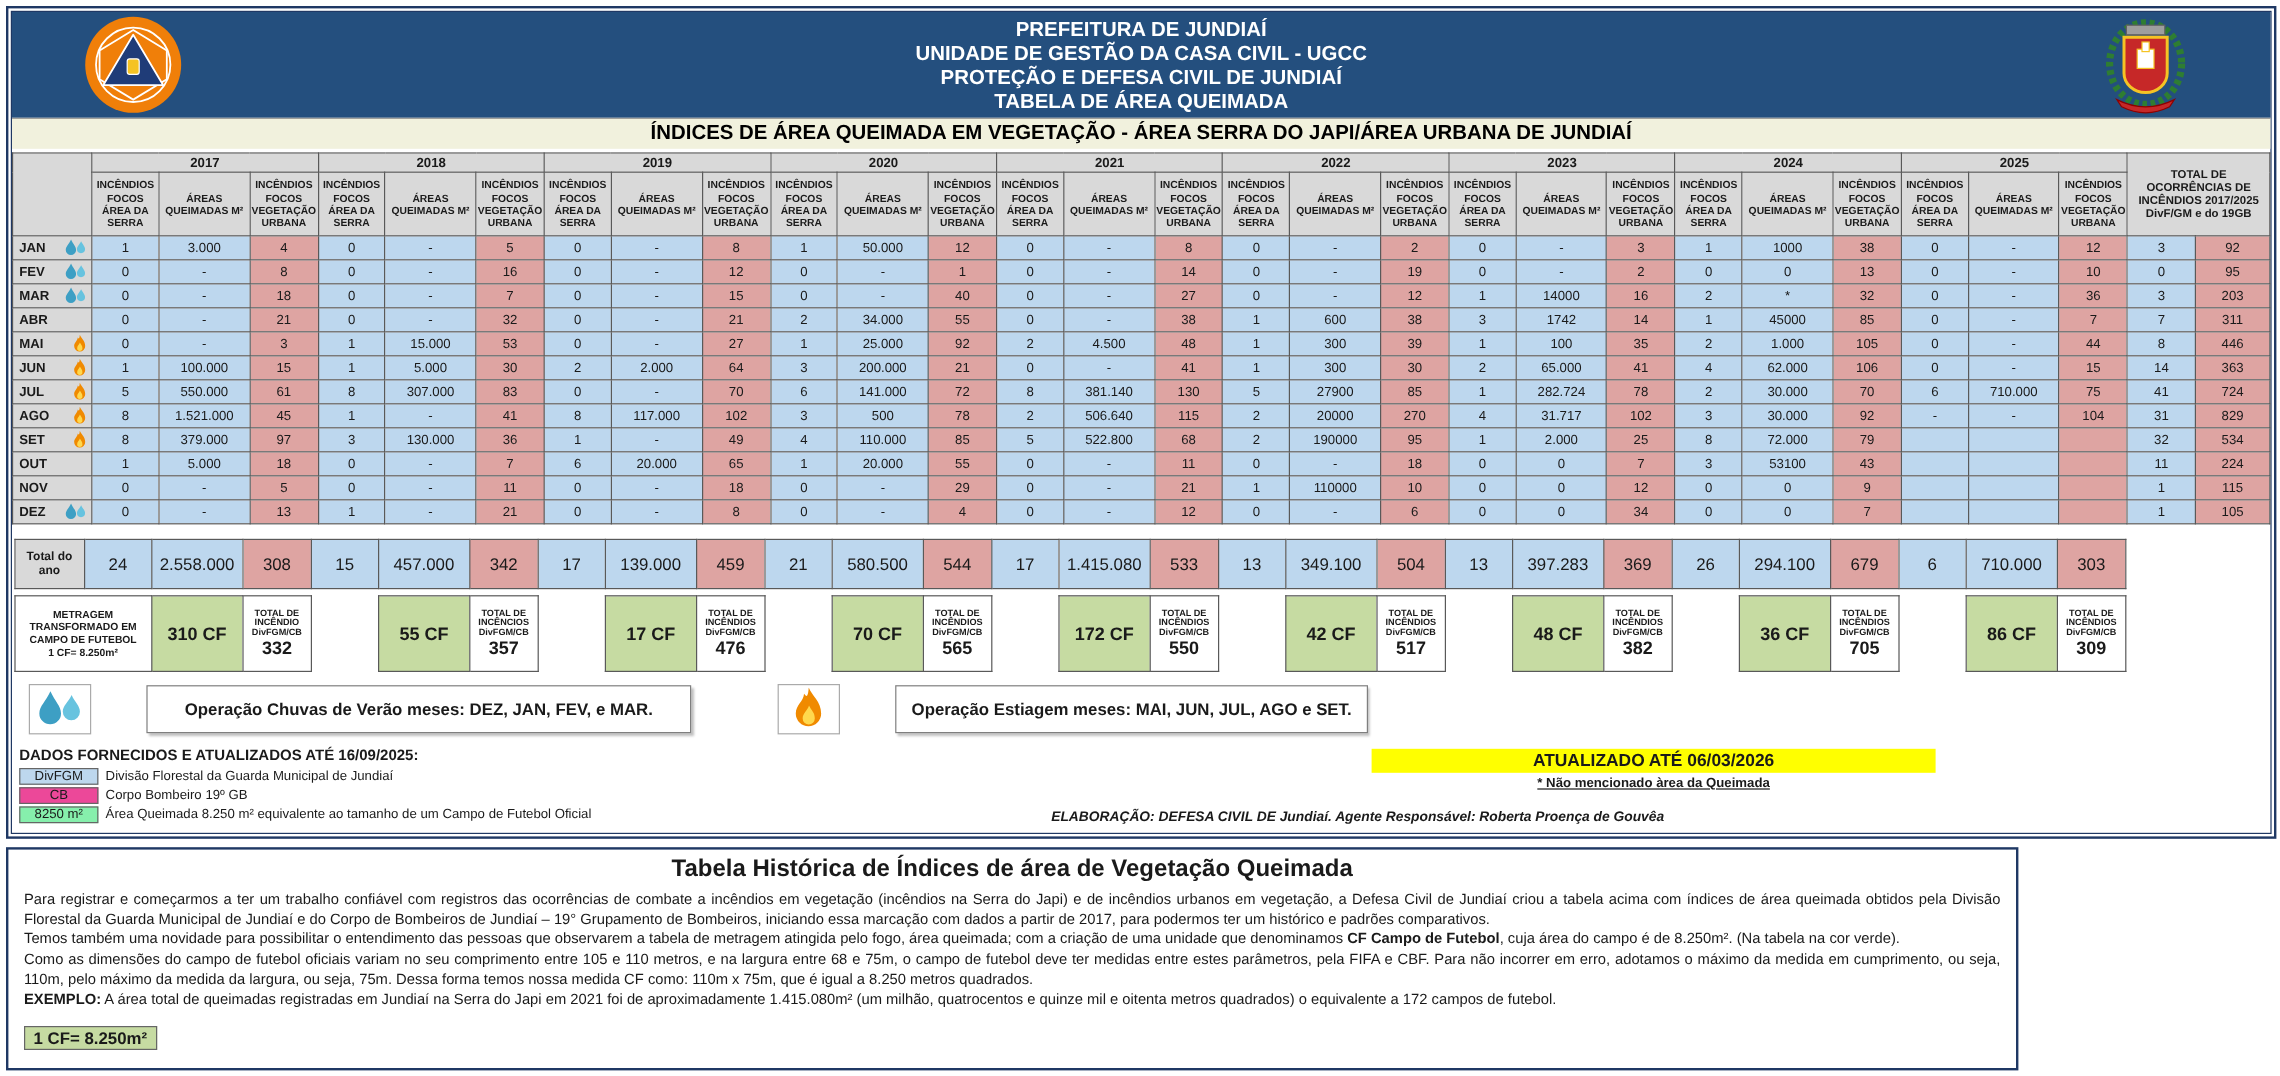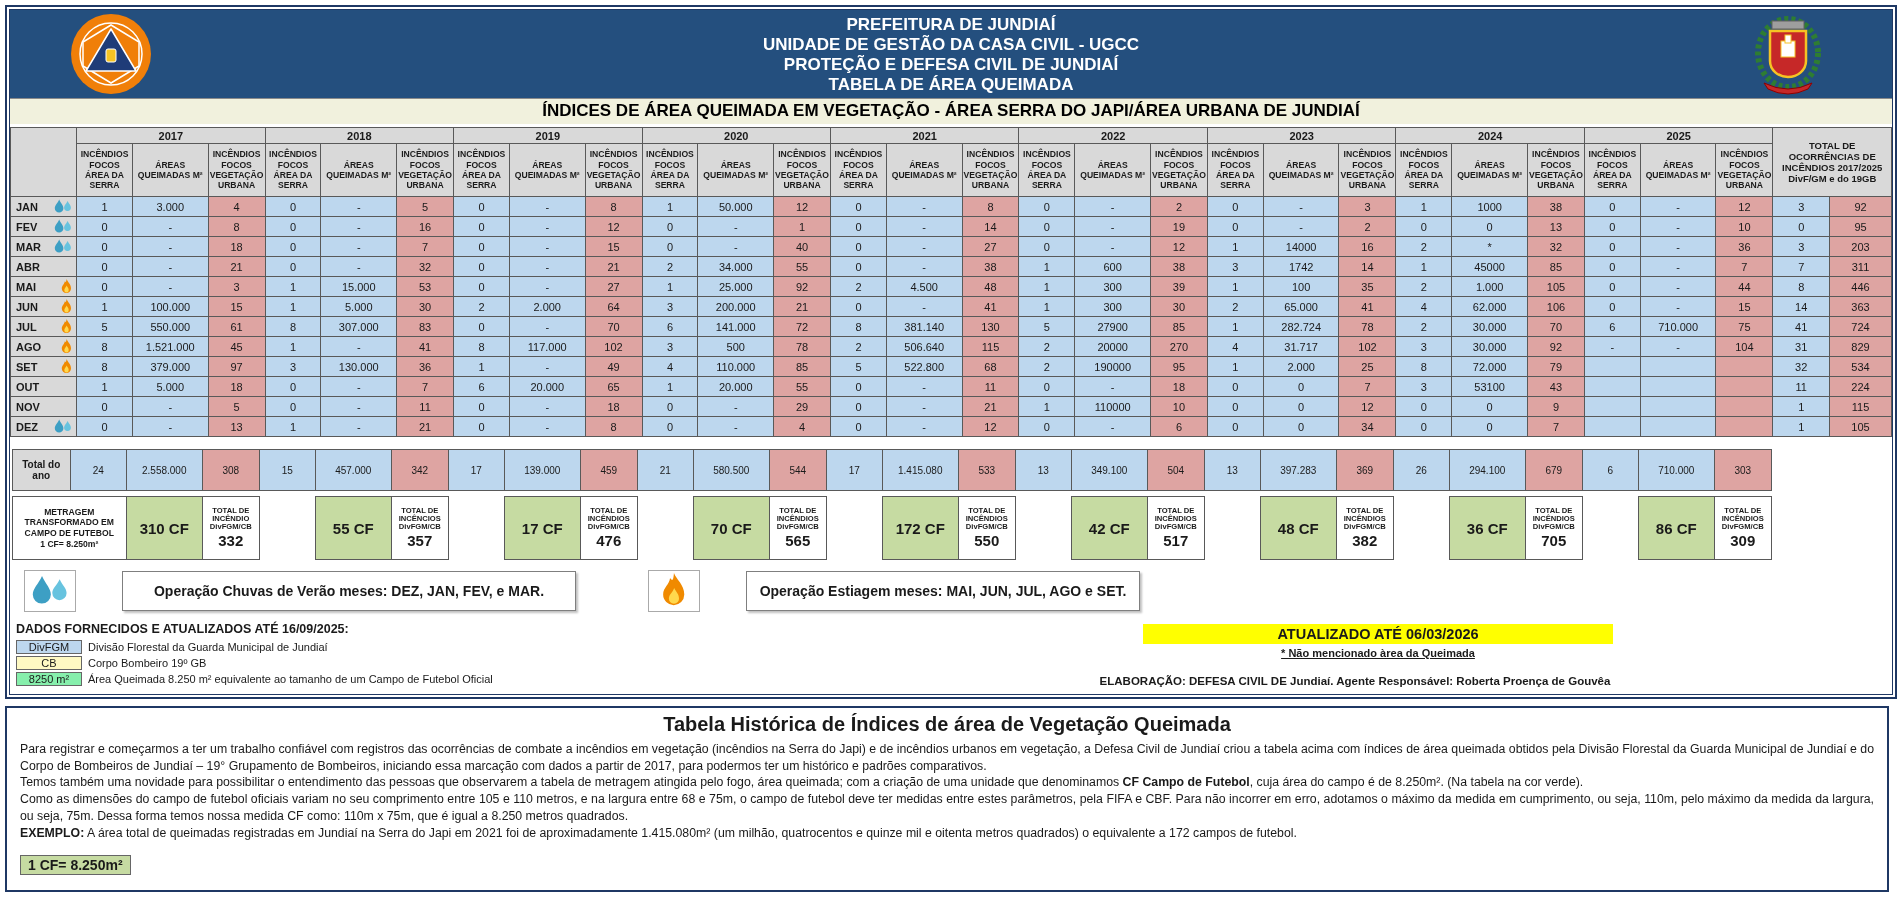--- a/index.html
+++ b/index.html
@@ -18,21 +18,21 @@
   .grid th,.grid td{border:1px solid #595959;font-size:11px;text-align:center;padding:0;overflow:hidden;color:#1a1a1a;height:19px;}
   .grid .yearcell{background:#D9D9D9;font-weight:bold;font-size:11px;height:15px;}
   .grid .hdr{background:#D9D9D9;font-weight:bold;font-size:8.6px;line-height:1.2;white-space:normal;height:50px;padding:1px;}
   .grid .totalhdr{background:#D9D9D9;font-weight:bold;font-size:9.5px;white-space:normal;padding:2px;}
   .grid .corner{background:#D9D9D9;}
   .c-serra,.c-areas{background:#BDD7EE;}
   .c-urb{background:#DEA4A2;}
   .mcell{background:#D9D9D9;font-weight:bold;text-align:left;}
   .mcell .mwrap{display:flex;align-items:center;justify-content:space-between;padding:0 3px 0 5px;gap:12px;}
   .rowtotal th.mcell2{background:#D9D9D9;font-weight:bold;font-size:10px;white-space:normal;line-height:1.15;}
-  .rowtotal td{height:40px;font-size:10px;}
+  .rowtotal td{height:40px;font-size:14px;}
   .nb{border:none !important;background:#fff !important;}
   
   .cf td{height:62px;}
   .cf .cflabel{font-size:8.6px;font-weight:bold;white-space:normal;line-height:1.25;background:#fff;}
   .cf .cfgreen{background:#C6DBA2;font-weight:bold;font-size:15px;}
   .cf .cftot{background:#fff;white-space:normal;line-height:1.1;}
   .cf .cftot .small{font-size:7.6px;font-weight:bold;display:block;}
   .cf .cftot .big{font-size:15px;font-weight:bold;display:block;margin-top:1px;}
   
   .ops{display:flex;align-items:center;margin:10px 0 8px 14px;gap:14px;height:42px;}
@@ -42,28 +42,28 @@
   .op-box.b1{width:452px;}
   .op-box.b2{width:392px;}
   .op-gap{width:44px;}
   
   .notes{display:flex;margin:4px 12px 6px 6px;}
   .notes-left{width:860px;}
   .notes-title{font-weight:bold;font-size:12.5px;margin:2px 0 4px 0;}
   .chiprow{display:flex;align-items:center;gap:6px;margin:2px 0;font-size:11px;}
   .chip{width:62px;text-align:center;border:1px solid #666;font-size:11px;padding:0 1px;background:#fff;}
   .chip.blue{background:#BDD7EE;}
-  .chip.pink{background:#fef9c3;}
+  .chip.pink{background:#ec4899;}
   .chip.green{background:#86efac;}
   .notes-right{flex:1;padding-top:2px;}
   .yellowbar{background:#FFFF00;font-weight:bold;font-size:14.5px;text-align:center;width:470px;margin:2px auto 3px auto;padding:2px 0;}
   .starnote{font-weight:bold;font-size:11px;text-decoration:underline;text-align:center;margin-bottom:16px;}
-  .elab{font-weight:bold;font-size:11.5px;text-align:center;padding-right:46px;}
+  .elab{font-weight:bold;font-size:11.5px;text-align:left;padding-right:46px;font-style:italic;}
   
-  .bottom-frame{position:absolute;left:5px;top:706px;width:1884px;border:2px solid #1F3864;background:#fff;padding:4px 13px 6px 13px;box-sizing:border-box;height:186px;}
+  .bottom-frame{position:absolute;left:5px;top:706px;width:1677px;border:2px solid #1F3864;background:#fff;padding:4px 13px 6px 13px;box-sizing:border-box;height:186px;}
   .hist-title{text-align:center;font-weight:bold;font-size:20px;margin:1px 0 5px 0;}
   .hist-p{font-size:12.3px;text-align:justify;line-height:1.36;margin:0;}
   .cf-chip{display:inline-block;background:#C6DBA2;border:1px solid #666;font-weight:bold;font-size:14px;padding:1px 7px;margin-top:14px;}
   .micon svg{display:block;}
 </style>
 </head>
 <body>
 
 <div class="top-frame">
  <div class="top-inner">

